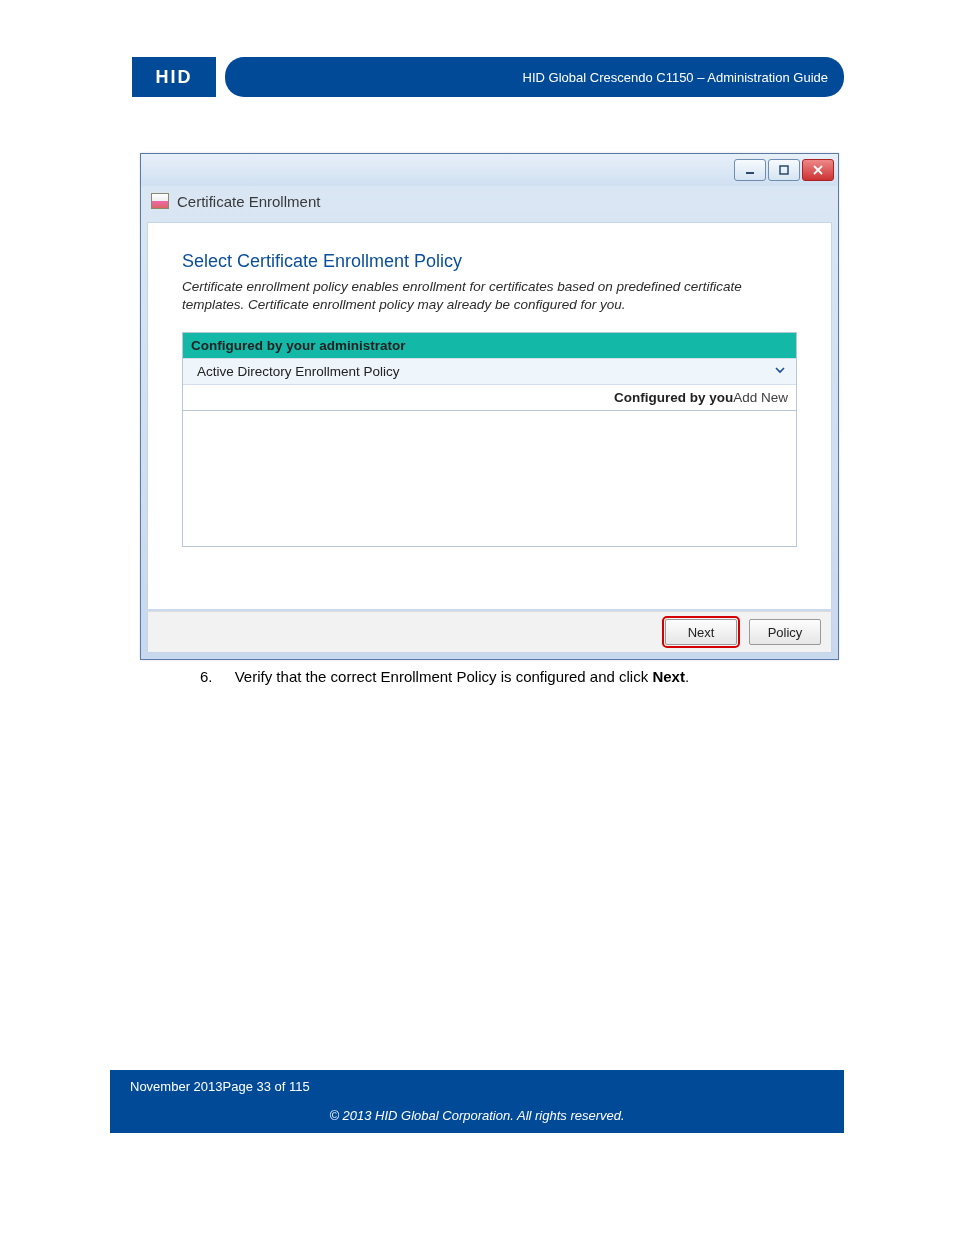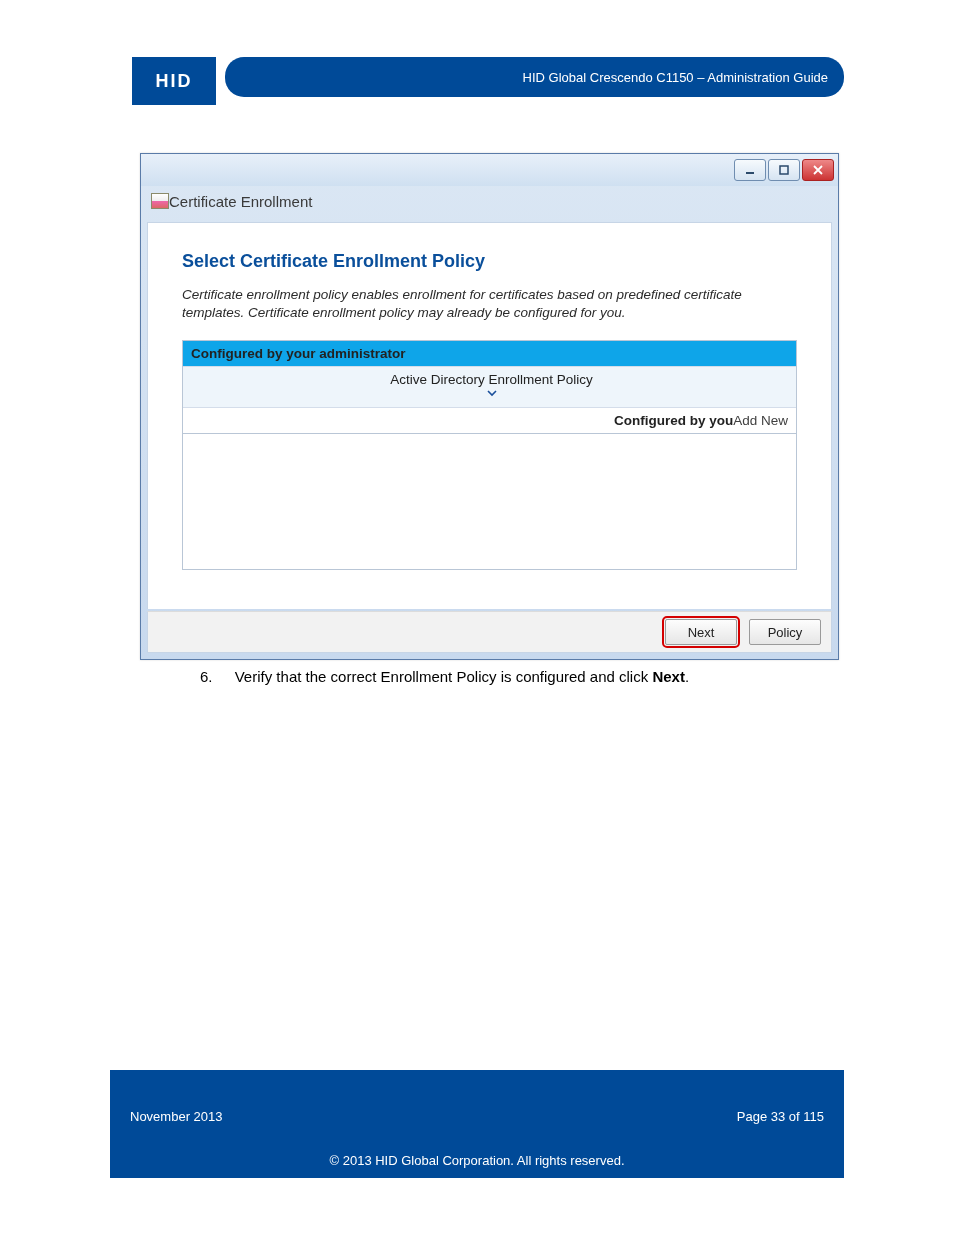--- a/index.html
+++ b/index.html
@@ -14,21 +14,21 @@
     width: 954px;
     height: 1235px;
     background: #fff;
   }
   
   .logo-box {
     position: absolute;
     left: 132px;
     top: 57px;
     width: 84px;
-    height: 48px;
+    height: 40px;
     background: #004a98;
     display: flex;
     align-items: center;
     justify-content: center;
   }
   .logo-box span {
     color: #fff;
     font-weight: 900;
     letter-spacing: 2px;
     font-size: 18px;
@@ -87,20 +87,21 @@
   .win-btn.close {
     background: linear-gradient(#e88, #c33);
     color: #fff;
     border-color: #a22;
   }
   .titlebar-sub {
     height: 30px;
     display: flex;
     align-items: center;
     padding: 0 10px;
+    gap: 8px;
     color: #3a3a3a;
     font-size: 15px;
   }
   .cert-icon {
     width: 16px;
     height: 14px;
     border: 1px solid #8a8a6a;
     background: linear-gradient(#fff, #eee 50%, #e6a 51%, #d66);
     position: relative;
   }
@@ -112,50 +113,49 @@
     bottom: 50px;
     background: #fff;
     border: 1px solid #c7d5e6;
     border-bottom: none;
     padding: 28px 34px 12px 34px;
     box-sizing: border-box;
   }
   .dlg-title {
     color: #0a4f9b;
     font-size: 18px;
-    font-weight: 700;
-    margin-bottom: 14px;
+    font-weight: 400;
+    margin-bottom: 6px;
   }
   .dlg-desc {
     color: #2b2b2b;
     font-size: 13.5px;
     line-height: 1.35;
     margin-bottom: 18px;
     font-style: italic;
   }
   .policy-list {
     border: 1px solid #b9c6d6;
   }
   .pl-header {
-    background: #0ea5e9;
+    background: #14b8a6;
     padding: 5px 8px;
     font-size: 13.5px;
     font-weight: 700;
     color: #222;
     border-bottom: 1px solid #d4ddea;
   }
   .pl-item {
     padding: 5px 10px 5px 14px;
     font-size: 13.5px;
     color: #222;
     display: flex;
     justify-content: space-between;
     align-items: center;
     background: #eef5fb;
-    flex-direction: column;
   }
   .chevron {
     color: #1a4f9b;
     font-size: 12px;
   }
   .pl-sub {
     padding: 5px 8px;
     font-size: 13.5px;
     display: flex;
     justify-content: flex-end;
@@ -227,27 +227,27 @@
     left: 110px;
     right: 110px;
     top: 1070px;
     background: #004a98;
     color: #fff;
     font-size: 13px;
     font-family: Arial, sans-serif;
   }
   .footer-row1 {
     display: flex;
-    justify-content: space-between;
-    padding: 24px 20px;
-    margin-top: 15px;
+    justify-content: flex-start;
+    padding: 9px 20px;
   }
   .footer-row2 {
     text-align: center;
     padding: 5px 0 10px 0;
+    font-style: italic;
   }
 </style>
 </head>
 <body>
 
 <div class="page">
   <div class="logo-box">
     <span>HID</span>
   </div>
   <div class="header-bar">

